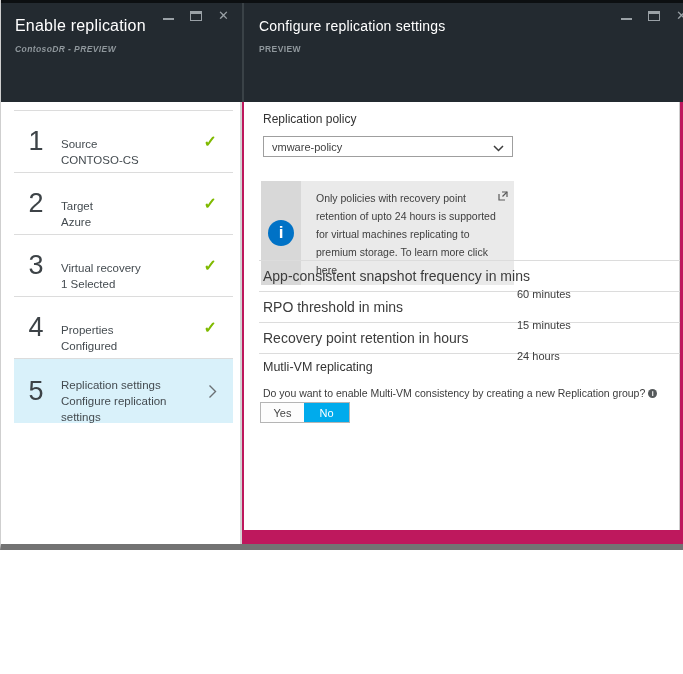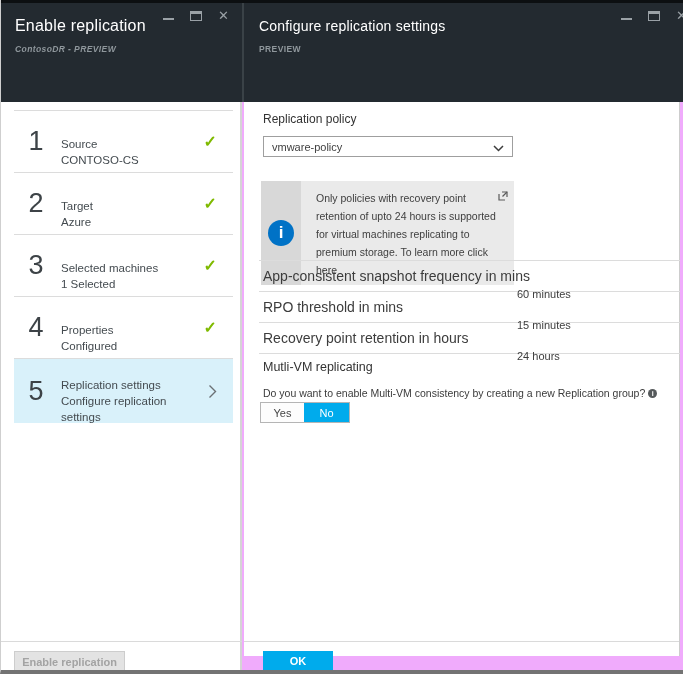--- a/index.html
+++ b/index.html
@@ -1,20 +1,20 @@
 <!DOCTYPE html>
 <html><head>
 <meta charset="utf-8">
 <style>
   * { margin:0; padding:0; box-sizing:border-box; }
   html,body { background:#ffffff; }
   body { font-family:"Liberation Sans", sans-serif; }
   #frame {
-    position:relative; width:683px; height:674px; overflow:hidden;
-    background:#f0abfc; border-bottom:4px solid #737373; border-left:1px solid #cfcfcf;
+    position:relative; width:683px; height:550px; overflow:hidden;
+    background:#be185d; border-bottom:6px solid #737373; border-left:1px solid #cfcfcf;
   }
 
   
   #header {
     position:absolute; top:0; left:0; width:683px; height:102px;
     background:#232a30; border-top:3px solid #0c0f11;
   }
   #header .hdr-divider {
     position:absolute; left:241px; top:0; bottom:0; width:2px; background:#3a4247;
   }
@@ -152,21 +152,21 @@
         <div class="step-text">
           <div class="step-title">Target</div>
           <div class="step-sub">Azure</div>
         </div>
         <div class="step-check">✓</div>
       </div>
 
       <div class="step">
         <div class="step-num">3</div>
         <div class="step-text">
-          <div class="step-title">Selected machines</div>
+          <div class="step-title">Virtual recovery</div>
           <div class="step-sub">1 Selected</div>
         </div>
         <div class="step-check">✓</div>
       </div>
 
       <div class="step">
         <div class="step-num">4</div>
         <div class="step-text">
           <div class="step-title">Properties</div>
           <div class="step-sub">Configured</div>

